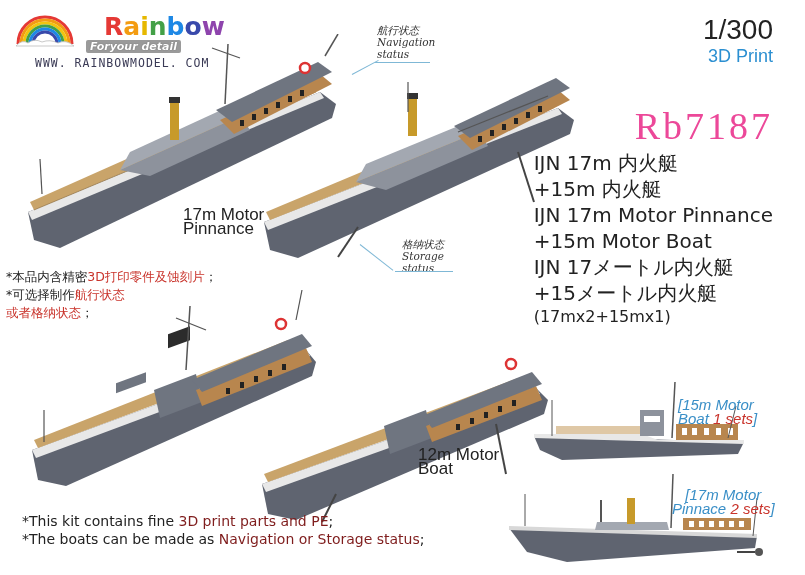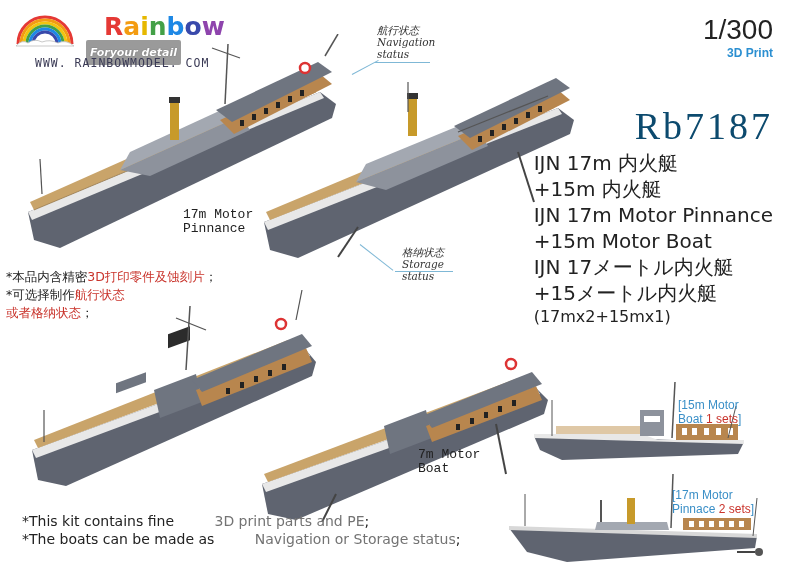--- a/index.html
+++ b/index.html
@@ -2,46 +2,46 @@
 <html><head>
 <meta charset="utf-8">
 <style>
   * { box-sizing: border-box; margin: 0; padding: 0; }
   html, body { width: 805px; height: 575px; background: #ffffff; overflow: hidden; }
   body { position: relative; font-family: "DejaVu Sans", sans-serif; color: #222; }
   .abs { position: absolute; }
   .logo-arc { left: 14px; top: 8px; width: 60px; height: 40px; }
   .logo-name { left: 84px; top: 12px; font-family: "DejaVu Sans", sans-serif; font-weight: bold; font-size: 25px; letter-spacing: 0px; margin-left: 20px; }
   .logo-name span { display: inline-block; }
-  .logo-tag { left: 86px; top: 40px; font-family: "DejaVu Sans", sans-serif; font-weight: bold; font-style: italic; font-size: 11px; color: #fff; background: #9a9a9a; padding: 6px 4px; border-radius: 2px; text-shadow: 0 0 1px #555; }
+  .logo-tag { left: 86px; top: 40px; font-family: "DejaVu Sans", sans-serif; font-weight: bold; font-style: italic; font-size: 11px; color: #fff; background: #9a9a9a; padding: 0 4px; border-radius: 2px; text-shadow: 0 0 1px #555; }
   .logo-url { left: 35px; top: 56px; font-family: "DejaVu Sans Mono", monospace; font-size: 11.5px; color: #3a3a55; letter-spacing: 1px; }
 
   
   .scale { right: 32px; top: 14px; font-family: "Liberation Sans", sans-serif; font-size: 28px; color: #222; text-align: right; }
-  .print3d { right: 32px; top: 46px; font-family: "Liberation Sans", sans-serif; font-weight: bold; font-size: 12px; color: #2b8fd1; }
+  .print3d { right: 32px; top: 46px; font-family: "Liberation Sans", sans-serif; font-weight: normal; font-size: 18px; color: #2b8fd1; }
 
   
-  .code { right: 32px; top: 104px; font-family: "Liberation Serif", serif; font-size: 38px; color: #0c4a6e; letter-spacing: 3px; }
+  .code { right: 32px; top: 104px; font-family: "Liberation Serif", serif; font-size: 38px; color: #ec4899; letter-spacing: 3px; }
   .titles { right: 32px; top: 150px; text-align: left; font-family: "DejaVu Sans", sans-serif; color: #222; }
   .titles div { font-size: 20px; line-height: 26px; white-space: nowrap; }
   .titles .small { font-size: 16px; line-height: 22px; }
 
   
   .callout { font-family: "DejaVu Serif", serif; font-style: italic; font-size: 10.5px; line-height: 12px; color: #333; }
   .callout-line { background: #7fb8d6; height: 1px; }
 
   .cn-notes { left: 6px; top: 268px; font-size: 12.5px; line-height: 18px; color: #222; }
   .cn-notes .red { color: #c9332b; margin-top: 22px; }
 
   .en-notes { left: 22px; top: 512px; font-family: "DejaVu Sans", sans-serif; font-size: 14px; line-height: 18px; color: #222; }
-  .en-notes .red { color: #737373; margin-left: 36px; }
-
-  .boat-label { font-family: Liberation Mono, monospace; font-size: 13px; line-height: 14px; color: #222; }
-
-  .side-label { font-family: "Liberation Sans", sans-serif; font-size: 12px; line-height: 14px; color: #3a8fc7; }
+  .en-notes .red { color: #7f1d1d; }
+
+  .boat-label { font-family: Liberation Sans, sans-serif; font-size: 17px; line-height: 14px; color: #222; }
+
+  .side-label { font-family: "Liberation Sans", sans-serif; font-style: italic; font-size: 15px; line-height: 14px; color: #3a8fc7; }
   .side-label .red { color: #c9332b; }
 
   svg { display: block; }
 </style>
 </head>
 <body>
 
 <div class="abs logo-arc">
   <svg width="62" height="40" viewBox="0 0 62 40">
     <path d="M4 36 A27 27 0 0 1 58 36" fill="none" stroke="#e53935" stroke-width="3"></path>
@@ -142,21 +142,21 @@
 </div>
 
 <div class="abs callout" style="left:377px;top:24px;">
   <div>航行状态</div>
   <div>Navigation</div>
   <div>status</div>
 </div>
 <div class="abs callout-line" style="left:375px;top:62px;width:55px;"></div>
 <div class="abs callout-line" style="left:352px;top:74px;width:30px;transform:rotate(-28deg);transform-origin:left center;"></div>
 
-<div class="abs callout" style="left:402px;top:238px;margin-top:8px;">
+<div class="abs callout" style="left:402px;top:238px;">
   <div>格纳状态</div>
   <div>Storage</div>
   <div>status</div>
 </div>
 <div class="abs callout-line" style="left:395px;top:271px;width:58px;"></div>
 <div class="abs callout-line" style="left:360px;top:244px;width:42px;transform:rotate(38deg);transform-origin:left center;"></div>
 
 <div class="abs cn-notes">
   <div><span>*本品内含精密</span><span class="red">3D打印零件及蚀刻片</span><span>；</span></div>
   <div><span>*可选择制作</span><span class="red">航行状态</span><span></span></div>
@@ -205,21 +205,21 @@
       <rect x="228" y="78" width="4" height="6"></rect>
         <rect x="242" y="72" width="4" height="6"></rect>
       <rect x="256" y="66" width="4" height="6"></rect>
     </g>
     <circle cx="255" cy="30" r="5" fill="#fff" stroke="#d33" stroke-width="2.5"></circle>
     <line x1="80" y1="160" x2="66" y2="188" stroke="#444" stroke-width="2"></line>
     <line x1="240" y1="90" x2="250" y2="140" stroke="#444" stroke-width="2"></line>
   </svg>
 </div>
 <div class="abs boat-label" style="left:418px;top:448px;">
-  <div>7m Motor</div>
+  <div>12m Motor</div>
   <div>Boat</div>
 </div>
 
 <div class="abs" style="left:532px;top:380px;">
   <svg width="215" height="80" viewBox="0 0 215 80">
     <path d="M2 56 L212 62 L206 74 L30 80 L8 70 Z" fill="#5f6470"></path>
     <path d="M2 54 L110 54 L126 60 L212 60 L212 64 L2 58 Z" fill="#e8e8e8"></path>
     <rect x="24" y="46" width="85" height="8" fill="#c9a46a" opacity="0.6"></rect>
     <rect x="108" y="30" width="24" height="26" fill="#8d929c"></rect>
     <rect x="112" y="36" width="16" height="6" fill="#fff"></rect>
@@ -257,21 +257,21 @@
         <rect x="232" y="49" width="5" height="6"></rect>
       </g>
     <line x1="164" y1="56" x2="166" y2="2" stroke="#555" stroke-width="1.5"></line>
     <line x1="18" y1="54" x2="18" y2="22" stroke="#555" stroke-width="1"></line>
     <line x1="94" y1="50" x2="94" y2="28" stroke="#555" stroke-width="2"></line>
     <line x1="246" y1="64" x2="250" y2="26" stroke="#555" stroke-width="1"></line>
     <line x1="230" y1="80" x2="248" y2="80" stroke="#444" stroke-width="2"></line>
     <circle cx="252" cy="80" r="4" fill="#555"></circle>
   </svg>
 </div>
-<div class="abs side-label" style="left:672px;top:488px;">
+<div class="abs side-label" style="left:672px;top:488px;text-align:center;">
   <div>[17m Motor</div>
   <div><span>Pinnace </span><span class="red">2 sets</span><span>]</span></div>
 </div>
 
 <div class="abs en-notes">
   <div><span>*This kit contains fine </span><span class="red">3D print parts and PE</span><span>;</span></div>
   <div><span>*The boats can be made as </span><span class="red">Navigation or Storage status</span><span>;</span></div>
 </div>
 
 </body></html>

